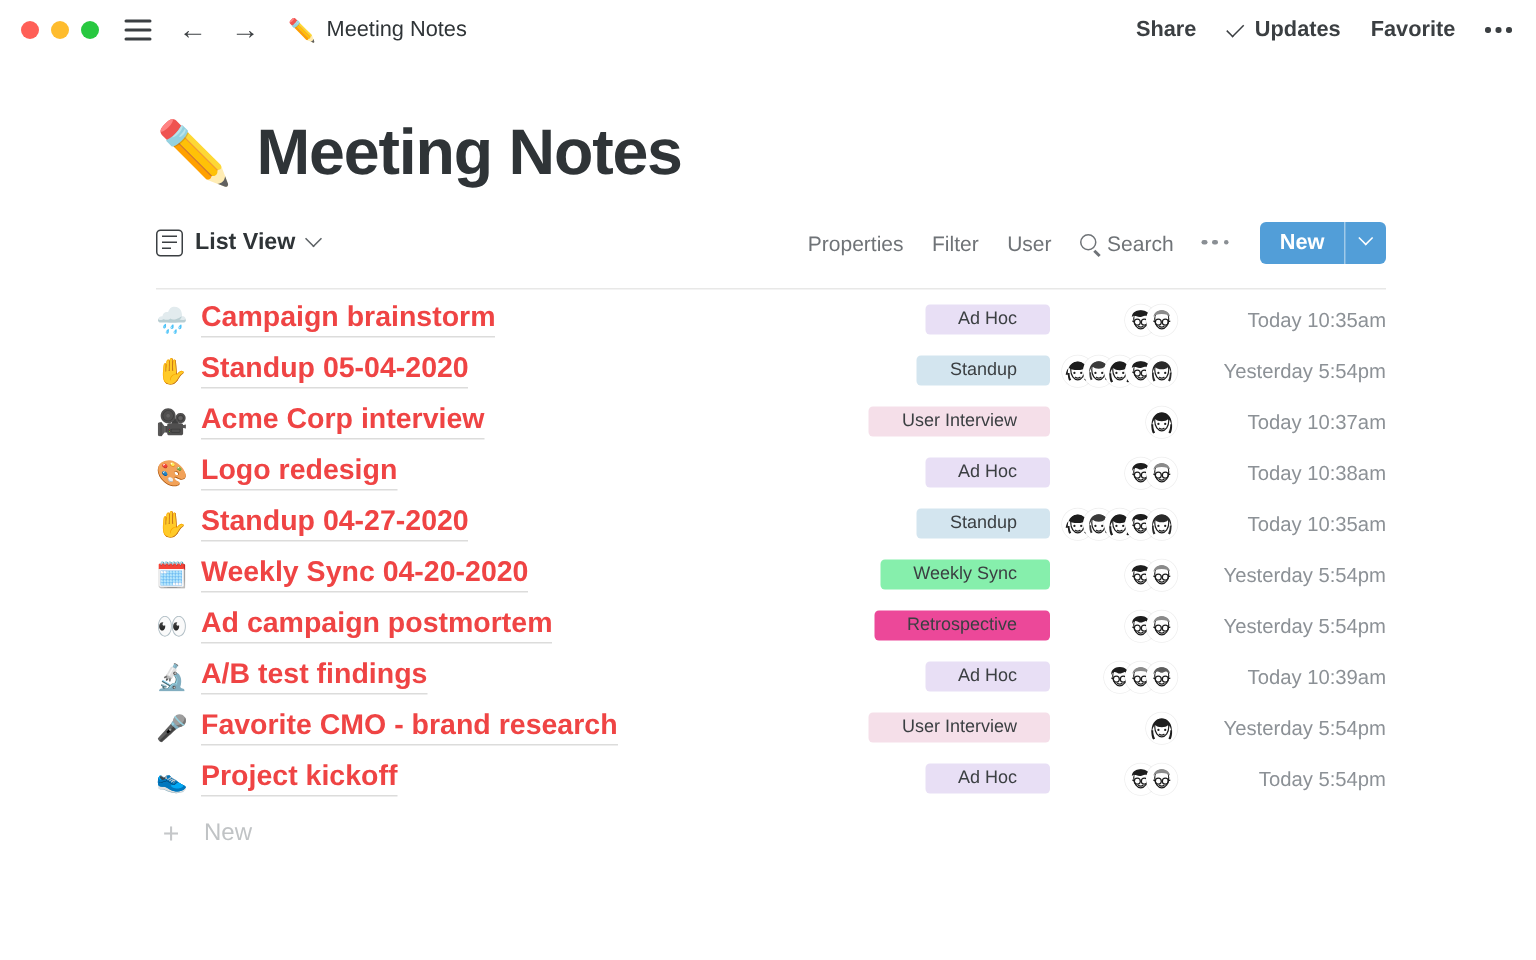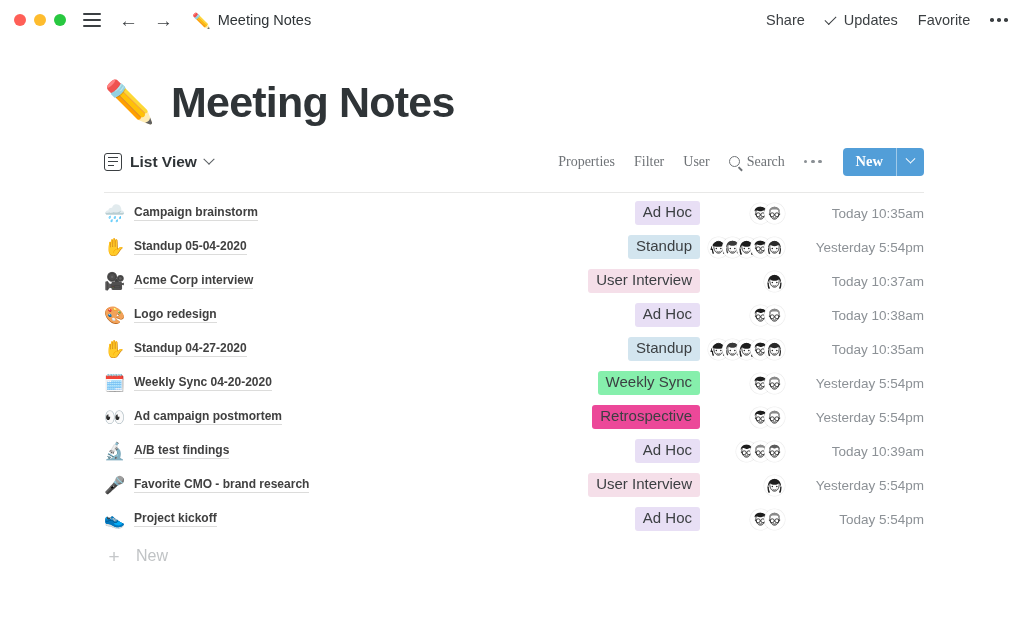--- a/index.html
+++ b/index.html
@@ -42,21 +42,21 @@
     margin-left: 19px;
   }
   .tb-doc .tb-emoji { font-size: 15px; line-height: 1; }
   .tb-doc .tb-title { font-size: 14.5px; font-weight: 400; color: #2f3437; white-space: nowrap; }
 
   .tb-right {
     margin-left: auto;
     display: flex; align-items: center; gap: 20px;
     font-size: 14.5px; color: #3b3f42;
   }
-  .tb-right .item { cursor: pointer; white-space: nowrap; }
+  .tb-right .item { cursor: pointer; white-space: nowrap; font-weight: bold; }
   .tb-right .updates { display:flex; align-items:center; gap:6px; }
   .check { width: 13px; height: 9px; position: relative; display:inline-block; }
   .check::before {
     content: ""; position: absolute; left: 0; top: 0;
     width: 10px; height: 5px;
     border-left: 1.6px solid #3b3f42; border-bottom: 1.6px solid #3b3f42;
     transform: rotate(-45deg);
   }
   .dots3 { display:flex; align-items:center; gap: 3.5px; cursor: pointer; }
   .dots3 b { width: 3.6px; height: 3.6px; border-radius: 50%; background:#3b3f42; display:block; }
@@ -100,21 +100,21 @@
   .listview .lv-label { font-size: 15.5px; font-weight: bold; color: #2f3437; }
   .chev {
     display:inline-block; width: 8px; height: 8px;
     border-right: 1.6px solid #5a5f63; border-bottom: 1.6px solid #5a5f63;
     transform: rotate(45deg) translate(-2px,-2px);
   }
 
   .viewbar-right {
     margin-left: auto;
     display:flex; align-items:center; gap: 19px;
-    font-size: 14px; color: #6f7377; font-family: Liberation Serif, serif;
+    font-size: 14px; color: #6f7377;
   }
   .viewbar-right .vb { cursor:pointer; white-space:nowrap; }
   .search-wrap { display:flex; align-items:center; gap: 7px; cursor:pointer; }
   .mag {
     width: 11px; height: 11px; border:1.5px solid #6f7377; border-radius:50%;
     position: relative; display:inline-block;
   }
   .mag::after {
     content:""; position:absolute; right:-4px; bottom:-3px;
     width: 5px; height:1.5px; background:#6f7377; transform: rotate(45deg);
@@ -143,33 +143,33 @@
   
   .list { margin-top: 3px; }
   .row {
     height: 34px;
     display: flex; align-items: center;
     cursor: pointer;
   }
   .row-left { display:flex; align-items:center; gap: 10px; min-width: 0; }
   .row-emoji { font-size: 17px; line-height:1; width: 20px; text-align:center; }
   .row-title {
-    font-size: 12px; font-weight: bold; color:#404040;
+    font-size: 19px; font-weight: bold; color:#ef4444;
     border-bottom: 1px solid #dcdcdb;
     padding-bottom: 1px;
     white-space: nowrap;
   }
 
   .row-right {
     margin-left: auto;
     display:flex; align-items:center; gap: 11px;
   }
   .tag {
-    font-size: 15px;
-    padding: 2px 8px 3px;
+    font-size: 12px;
+    padding: 2px 22px 3px;
     border-radius: 3px;
     color: #3b3f42;
     white-space: nowrap;
     line-height: 1.25;
   }
   .avatars { display:flex; align-items:center; width: 74px; justify-content:flex-end; }
   .avatars .av {
     width: 21px; height: 21px; border-radius: 50%;
     background: #ffffff;
     border: 1.5px solid #ffffff;

